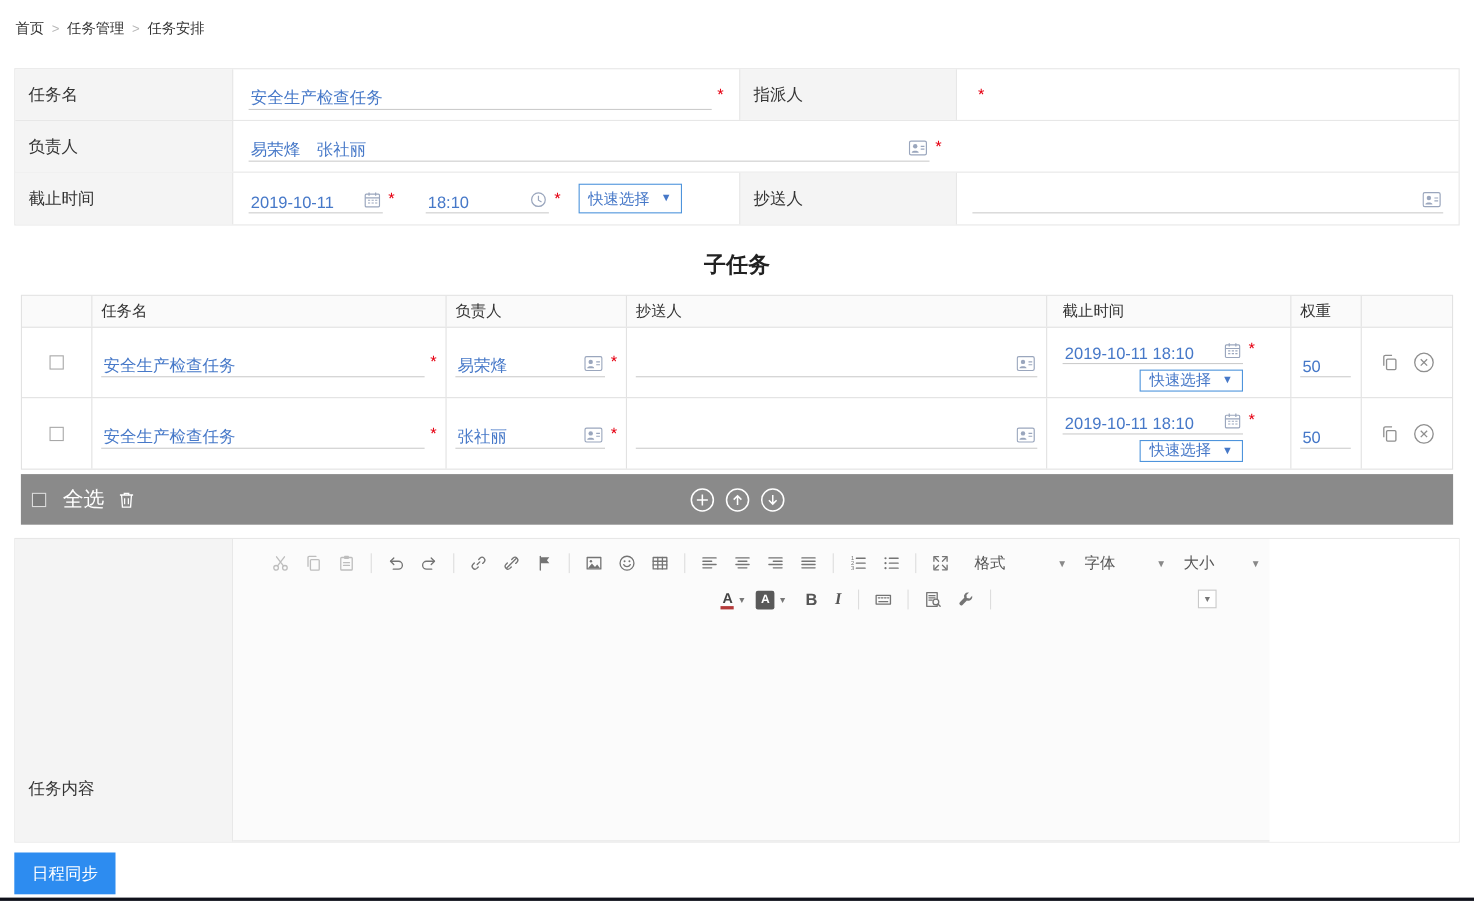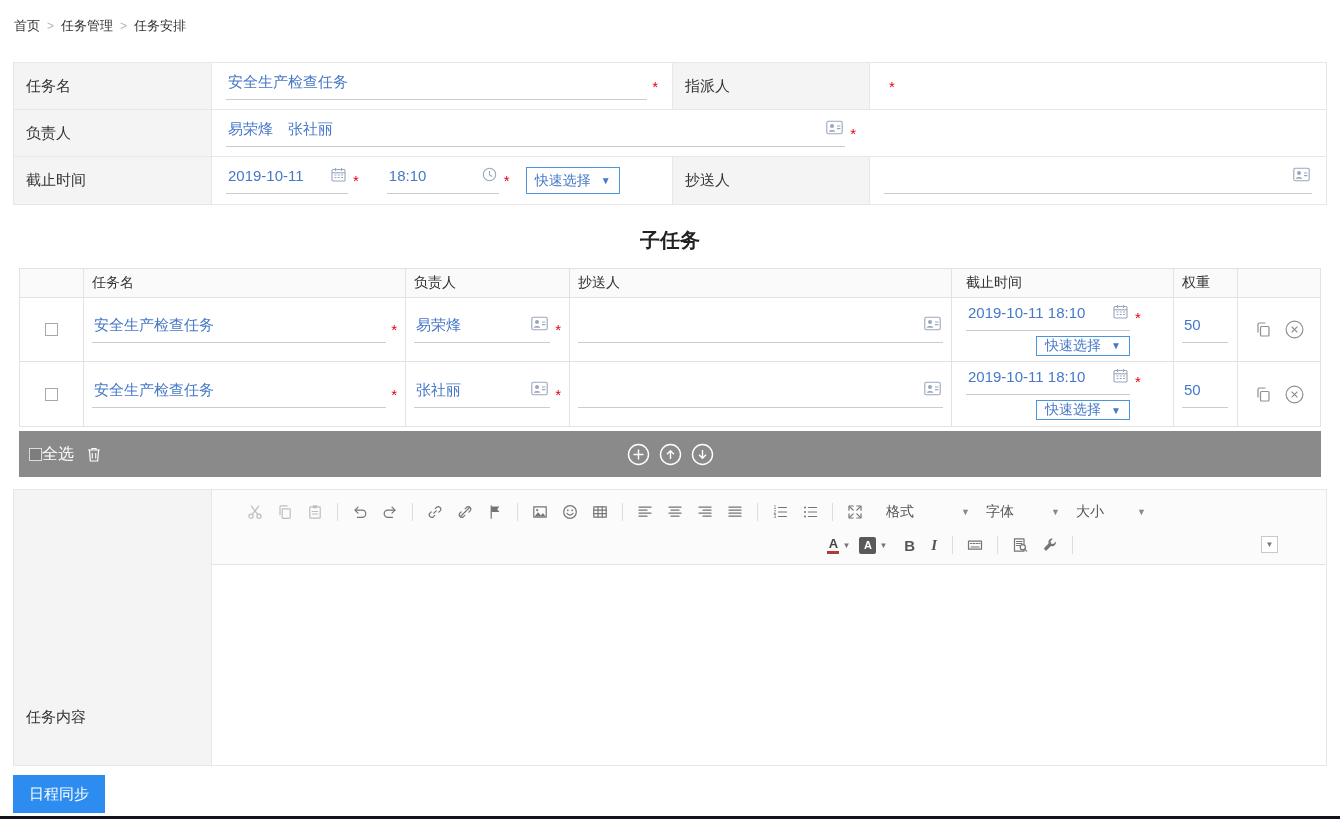--- a/index.html
+++ b/index.html
@@ -18,21 +18,21 @@
 .f-row:last-child{border-bottom:none}
 .f-label{flex:0 0 198px;background:#f4f4f4;font-size:15px;color:#333;display:flex;align-items:center;
   padding-left:12px;border-right:1px solid #e7e7e7}
 .f-label.bl2{border-left:1px solid #e7e7e7}
 .f-field{display:flex;align-items:center;padding:0 14px;font-size:15px}
 .w460{flex:0 0 460px}
 .w658{flex:0 0 658px}
 .grow{flex:1 1 auto}
 .bl{border-left:1px solid #e7e7e7}
 
-.u-wrap{display:inline-flex;align-items:flex-start;justify-content:space-between;gap:6px;
+.u-wrap{display:inline-flex;align-items:flex-end;justify-content:space-between;gap:6px;
   border-bottom:1px solid #ccc;height:27px;color:#4678c8;padding:0 2px;cursor:text}
 .u-text{white-space:pre}
 .req{color:#e60012;margin-left:5px;font-size:15px}
 .w-date{width:122px}
 .w-time{width:112px;margin-left:28px}
 
 .btn-primary{background:#2d8cf0;color:#fff;border:none;font-size:15px;height:33px;padding:0 16px;
   border-radius:2px;cursor:pointer;font-family:inherit}
 .quick-select{display:inline-flex;align-items:center;justify-content:space-between;gap:10px;
   border:1px solid #4e94dc;color:#4678c8;background:#fff;height:27px;padding:0 8px;font-size:14px;
@@ -60,30 +60,30 @@
 .dead-top{display:flex;align-items:center}
 .dead-top .u-wrap{width:164px}
 .c-dead .quick-select{margin:5px 0 0 70px;height:25px}
 .c-weight .u-wrap{width:46px}
 .row-act{cursor:pointer;display:inline-flex}
 
 
 .sel-bar{margin:4px 19px 0;height:46px;background:#8a8a8a;display:flex;align-items:center;
   position:relative;color:#fff;padding:0 10px}
 .sel-bar .cb{border-color:#dcdcdc;background:#7d7d7d}
-.sel-label{font-size:16px;margin:0 12px 0 0}
+.sel-label{font-size:19px;margin:0 12px 0 15px}
 .bar-center{position:absolute;left:0;right:0;display:flex;justify-content:center;gap:9px;pointer-events:none}
 .circle-btn{width:23px;height:23px;cursor:pointer;pointer-events:auto;display:inline-flex}
 .trash-btn{cursor:pointer;display:inline-flex}
 
 
 .content-row{margin:12px 13px 0;display:flex;border:1px solid #e7e7e7;height:277px}
 .content-label{flex:0 0 198px;background:#f4f4f4;border-right:1px solid #e7e7e7;font-size:15px;
   display:flex;align-items:flex-end;padding:0 0 38px 12px}
-.editor{flex:1 1 auto;display:flex;flex-direction:column;background:#fff;min-width:0}
+.editor{flex:1 1 auto;display:flex;flex-direction:row;background:#fff;min-width:0}
 .ed-toolbar{background:#fbfbfb;border-bottom:1px solid #e3e3e3;position:relative;padding:5px 8px 3px}
 .ed-r1{display:flex;align-items:center;height:34px;padding-left:20px}
 .ed-r2{display:flex;align-items:center;justify-content:flex-end;height:32px;padding-right:238px}
 .tbi{width:24px;height:22px;display:inline-flex;align-items:center;justify-content:center;margin:0 3px;cursor:pointer}
 .tbi svg{stroke:#747474;fill:none;stroke-width:1.2;stroke-linecap:round;stroke-linejoin:round}
 .tbi.disabled{opacity:.45;cursor:default}
 .tsep{width:1px;height:18px;background:#ddd;margin:0 7px}
 .combo{display:inline-flex;align-items:center;justify-content:space-between;margin-left:16px;
   color:#555;font-size:14px;cursor:pointer}
 .combo-format{width:84px}.combo-font{width:74px}.combo-size{width:70px}

